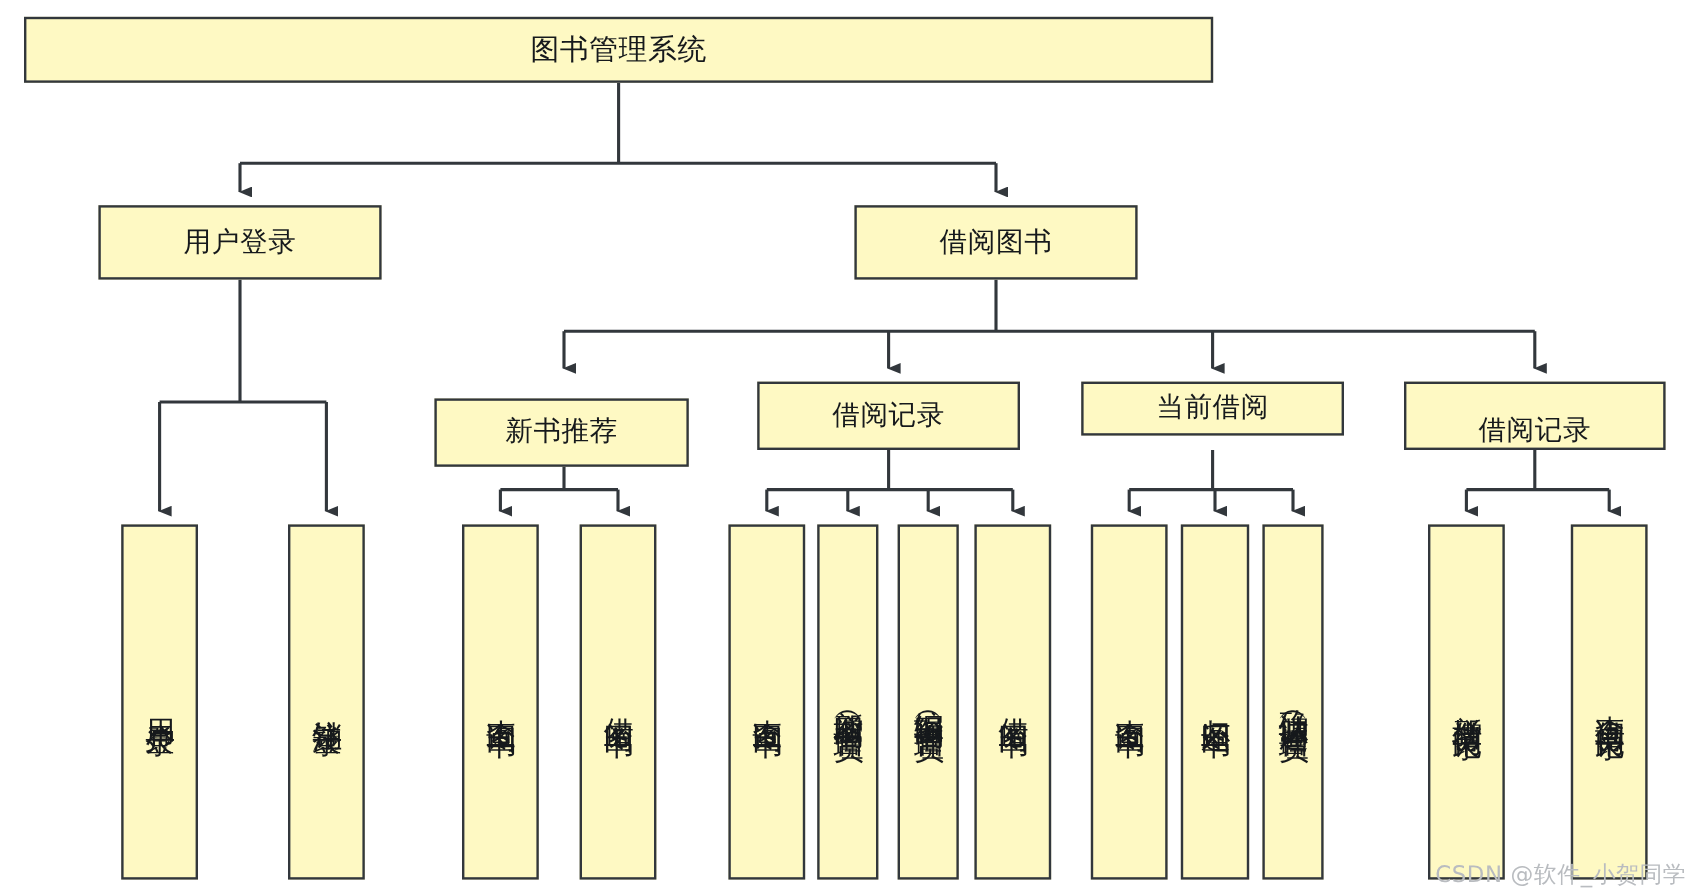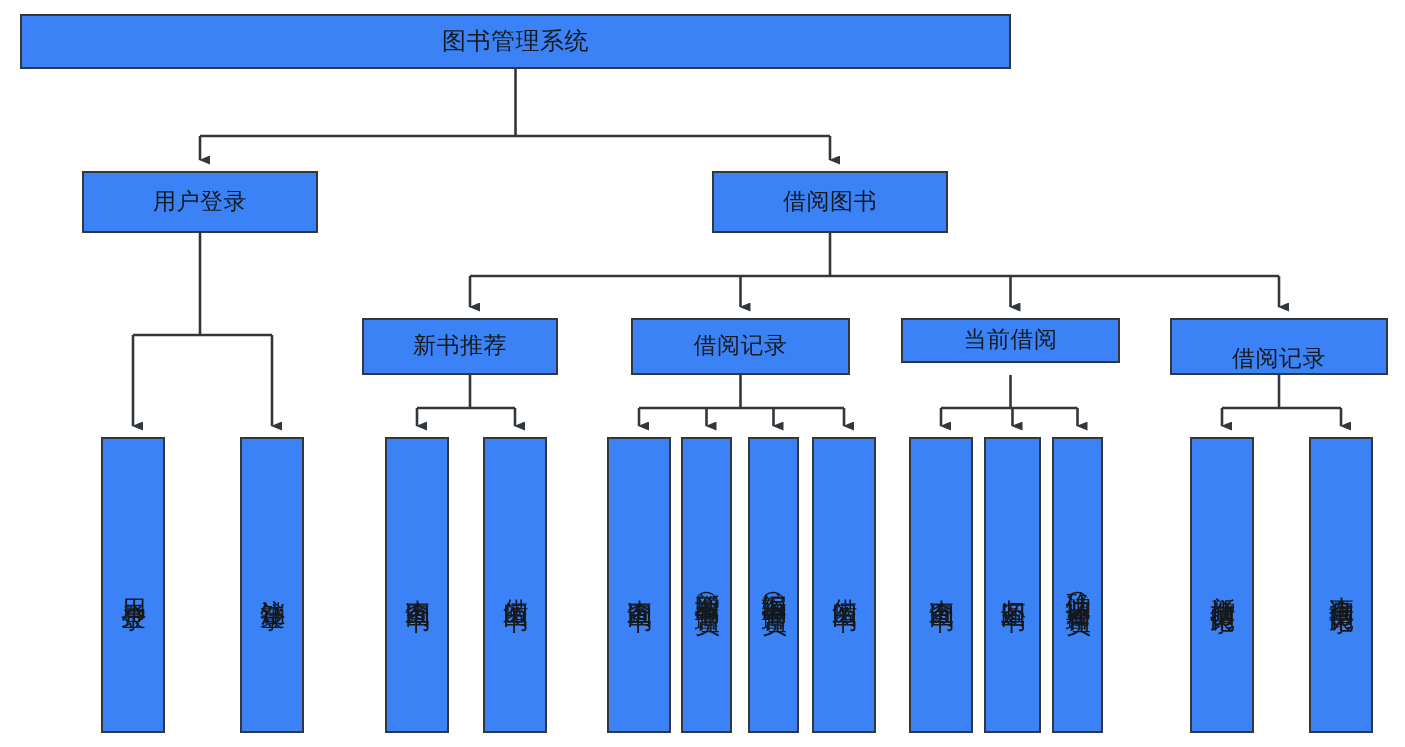--- a/index.html
+++ b/index.html
@@ -20,27 +20,26 @@
     position: absolute;
     left: 0;
     top: 0;
     width: 1405px;
     height: 747px;
     pointer-events: none;
   }
   .node {
     position: absolute;
     box-sizing: border-box;
-    background: #3b82f6;
+    background: #fef9c3;
     border: 2px solid #32373c;
     display: flex;
     align-items: center;
     justify-content: center;
     color: #16191c;
-    font-family: Liberation Serif, serif;
   }
   .node .label {
     display: block;
     text-align: center;
     line-height: 1.16;
     white-space: nowrap;
   }
   
   .node.h .label {
     font-size: 23px;
@@ -122,21 +121,21 @@
   <div id="nodes-layer">
       <div class="node h root" style="left: 20px; top: 14px; width: 991px; height: 55px;">
         <span class="label">图书管理系统</span>
       </div>
       <div class="node h" style="left: 82px; top: 171px; width: 236px; height: 62px;">
         <span class="label">用户登录</span>
       </div>
       <div class="node h" style="left: 712px; top: 171px; width: 236px; height: 62px;">
         <span class="label">借阅图书</span>
       </div>
-      <div class="node h" style="left: 362px; top: 318px; width: 196px; height: 57px;">
+      <div class="node h" style="left: 362px; top: 332px; width: 212px; height: 57px;">
         <span class="label">新书推荐</span>
       </div>
       <div class="node h" style="left: 631px; top: 318px; width: 219px; height: 57px;">
         <span class="label">借阅记录</span>
       </div>
       <div class="node h" style="left: 901px; top: 318px; width: 219px; height: 45px;">
         <span class="label">当前借阅</span>
       </div>
       <div class="node h" style="left: 1170px; top: 318px; width: 218px; height: 57px; align-items: flex-end;">
         <span class="label">借阅记录</span>
@@ -175,14 +174,15 @@
         <span class="label">确认归还（管理员）</span>
       </div>
       <div class="node v" style="left: 1190px; top: 437px; width: 64px; height: 296px;">
         <span class="label">新增借阅记录</span>
       </div>
       <div class="node v" style="left: 1309px; top: 437px; width: 64px; height: 296px;">
         <span class="label">查询借阅记录</span>
       </div>
     </div>
 
+  <div class="watermark" style="left: 1196px; top: 716px;">CSDN @软件_小贺同学</div>
 
 </div>
 
 </body></html>

